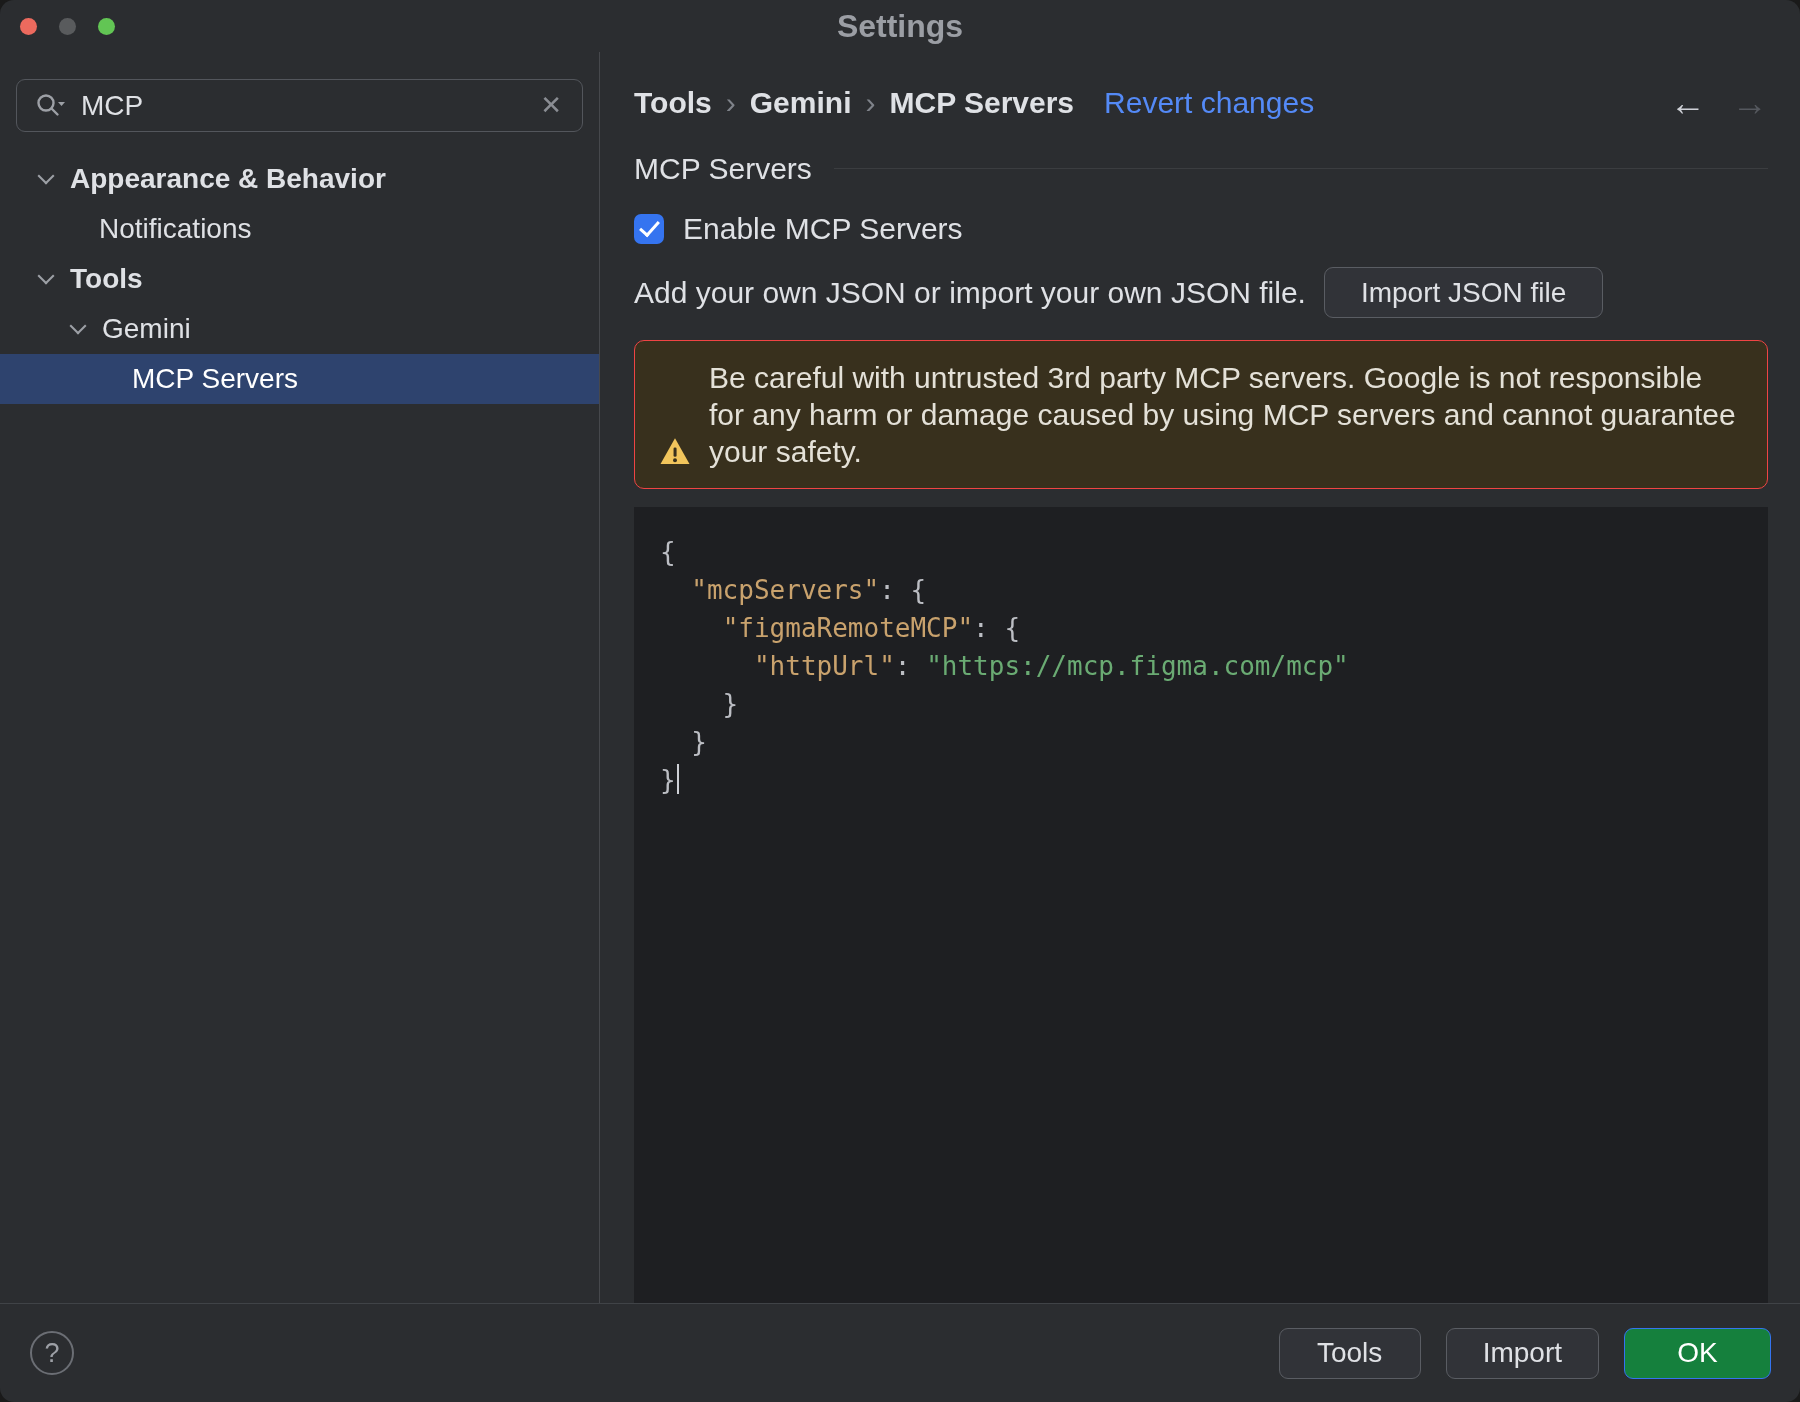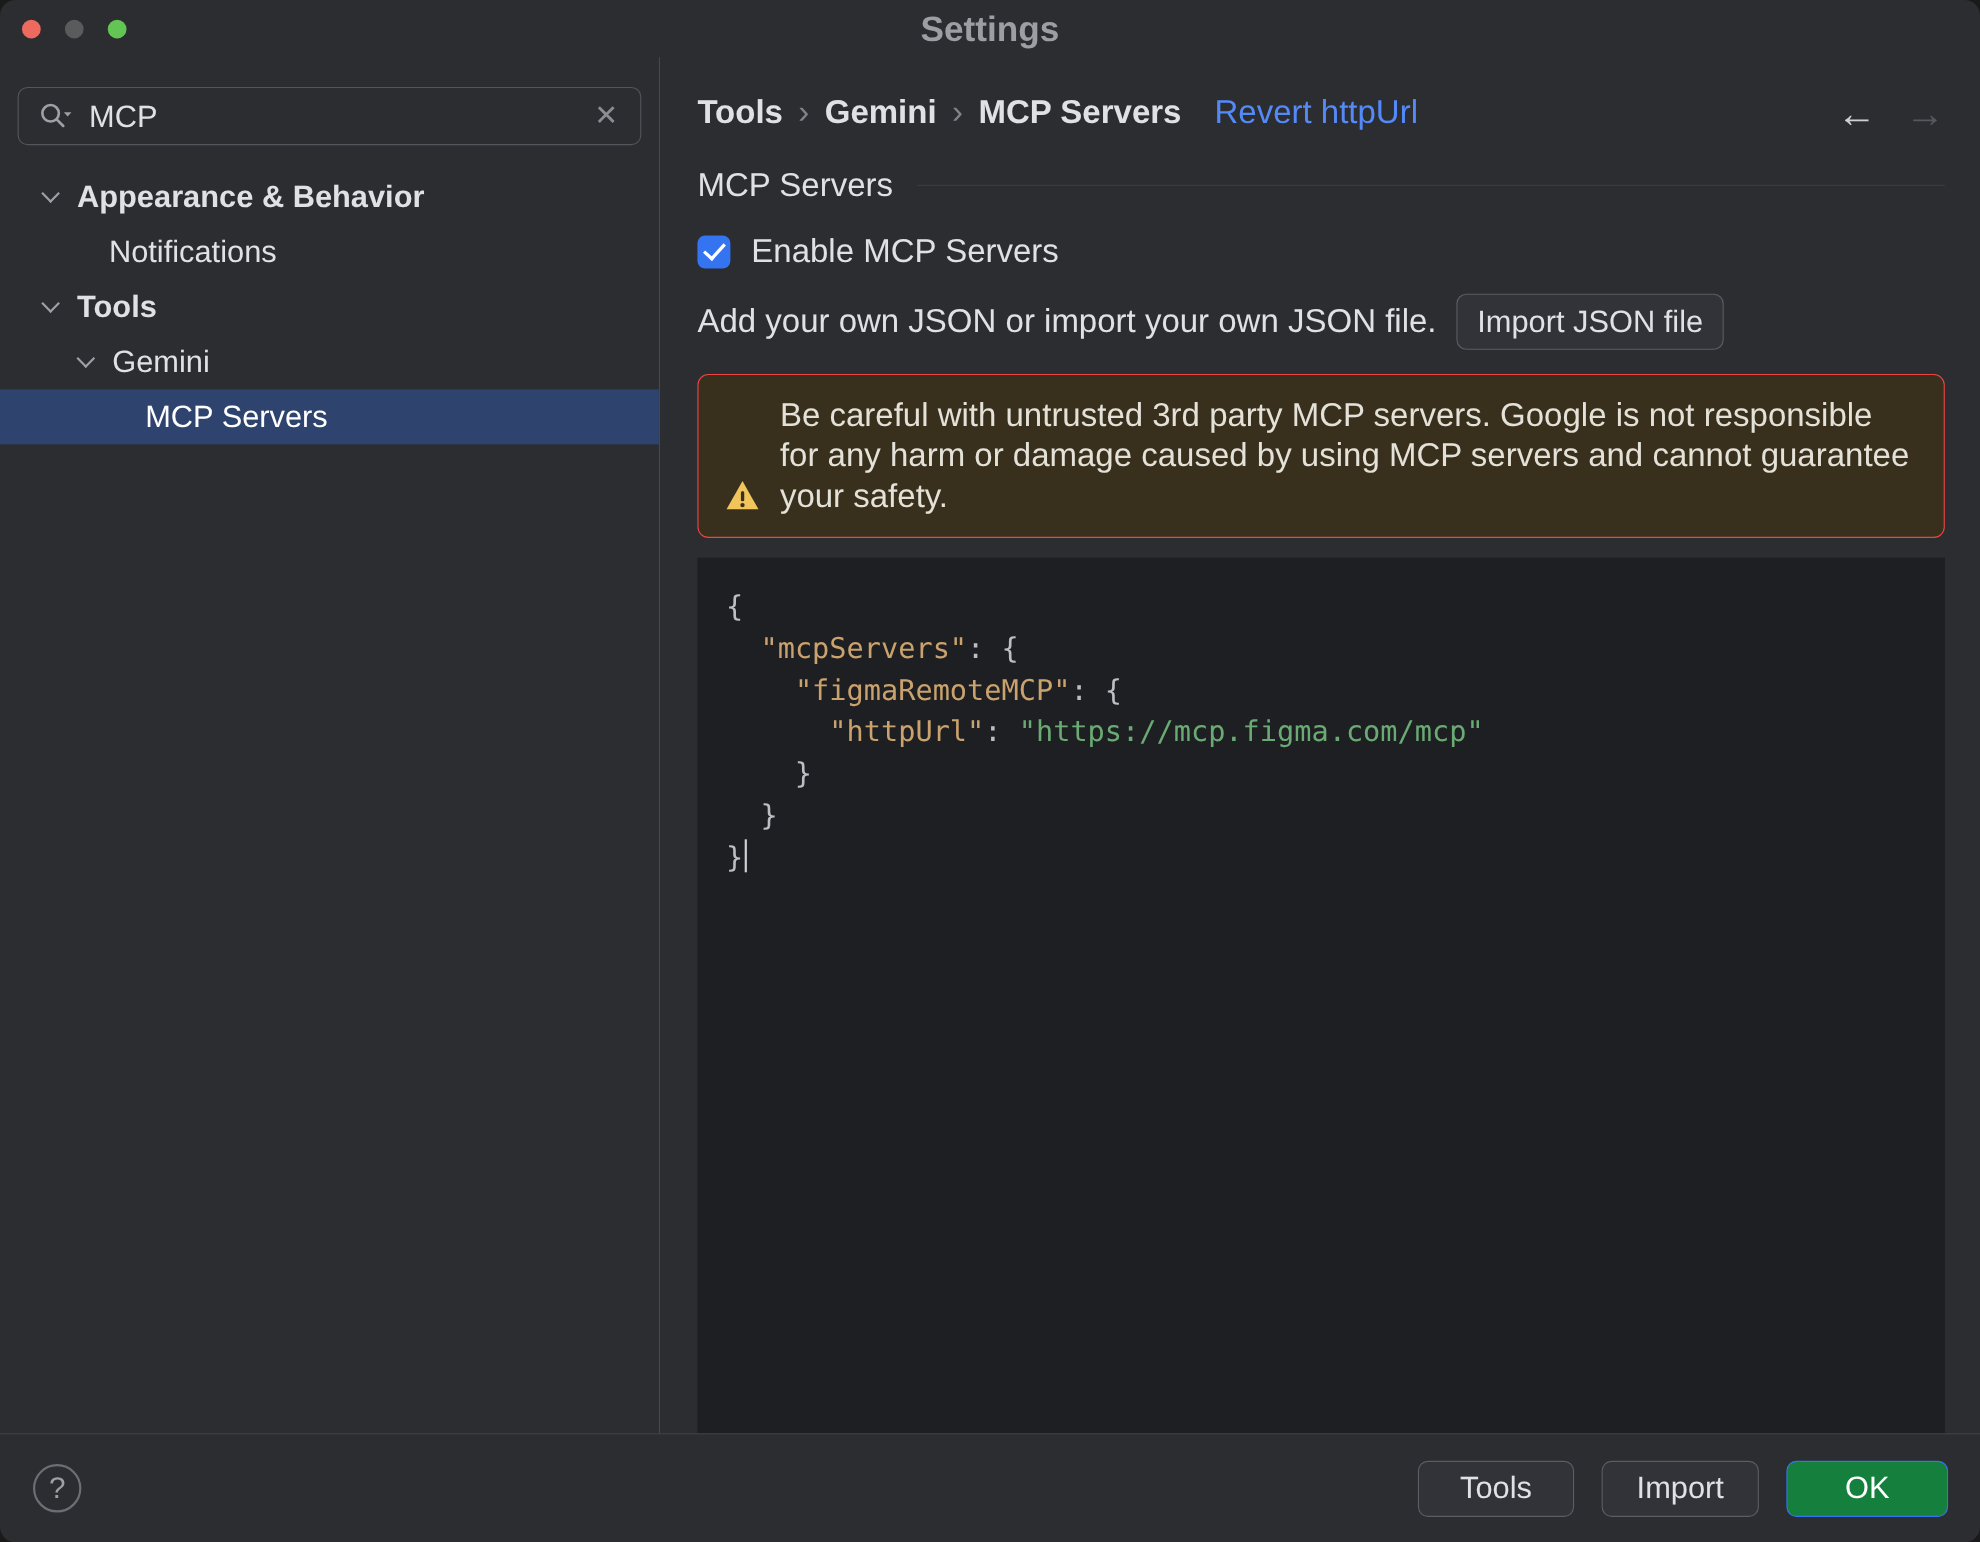--- a/index.html
+++ b/index.html
@@ -55,21 +55,21 @@
   
   .enable-row { margin-top:19px; height:42px; display:flex; align-items:center; cursor:pointer; }
   .checkbox { position:relative; width:30px; height:30px; background:#3574f0; border-radius:7px; flex:0 0 auto; }
   .checkbox::after { content:""; position:absolute; left:10px; top:3px; width:8px; height:16px;
     border:solid #ffffff; border-width:0 3px 3px 0; transform:rotate(42deg); }
   .enable-label { margin-left:19px; font-size:30px; }
   
   .import-row { margin-top:18px; display:flex; align-items:center; }
   .import-text { font-size:30px; }
   .btn { height:51px; border:1px solid #5a5d63; border-radius:9px; background:#313338; color:#dfe1e5;
-    font-size:28px; font-family:"Liberation Sans",sans-serif; padding:0 18px; cursor:pointer; }
+    font-size:28px; font-family:"Liberation Sans",sans-serif; padding:0 36px; cursor:pointer; }
   .import-btn { margin-left:18px; }
   
   .warning { margin-top:22px; border:1px solid #ef4444; background:#38301d; border-radius:10px;
     padding:18px 26px 18px 24px; display:flex; align-items:flex-end; }
   .warn-icon { flex:0 0 auto; margin:8px 18px 0 0; }
   .warn-text { font-size:30px; line-height:37px; color:#e4e1d8; max-width:1040px; }
   
   .editor { margin-top:18px; height:813px; background:#1e1f22; padding:26px 0 0 26px;
     font-family:"DejaVu Sans Mono",monospace; font-size:26px; line-height:38px; cursor:text; overflow:hidden; }
   .code-line { white-space:pre; }
@@ -138,21 +138,21 @@
     </div>
 
     <div class="mainpane">
 
       <div class="crumbbar">
         <span class="crumb">Tools</span>
         <span class="crumb-sep">›</span>
         <span class="crumb">Gemini</span>
         <span class="crumb-sep">›</span>
         <span class="crumb">MCP Servers</span>
-        <span class="revert-link">Revert httpUrl</span>
+        <span class="revert-link">Revert changes</span>
         <span class="nav-arrows">
           <span class="arrow-back">←</span>
           <span class="arrow-fwd">→</span>
         </span>
       </div>
 
       <div class="section-head">
         <span class="section-title">MCP Servers</span>
         <span class="section-rule"></span>
       </div>

